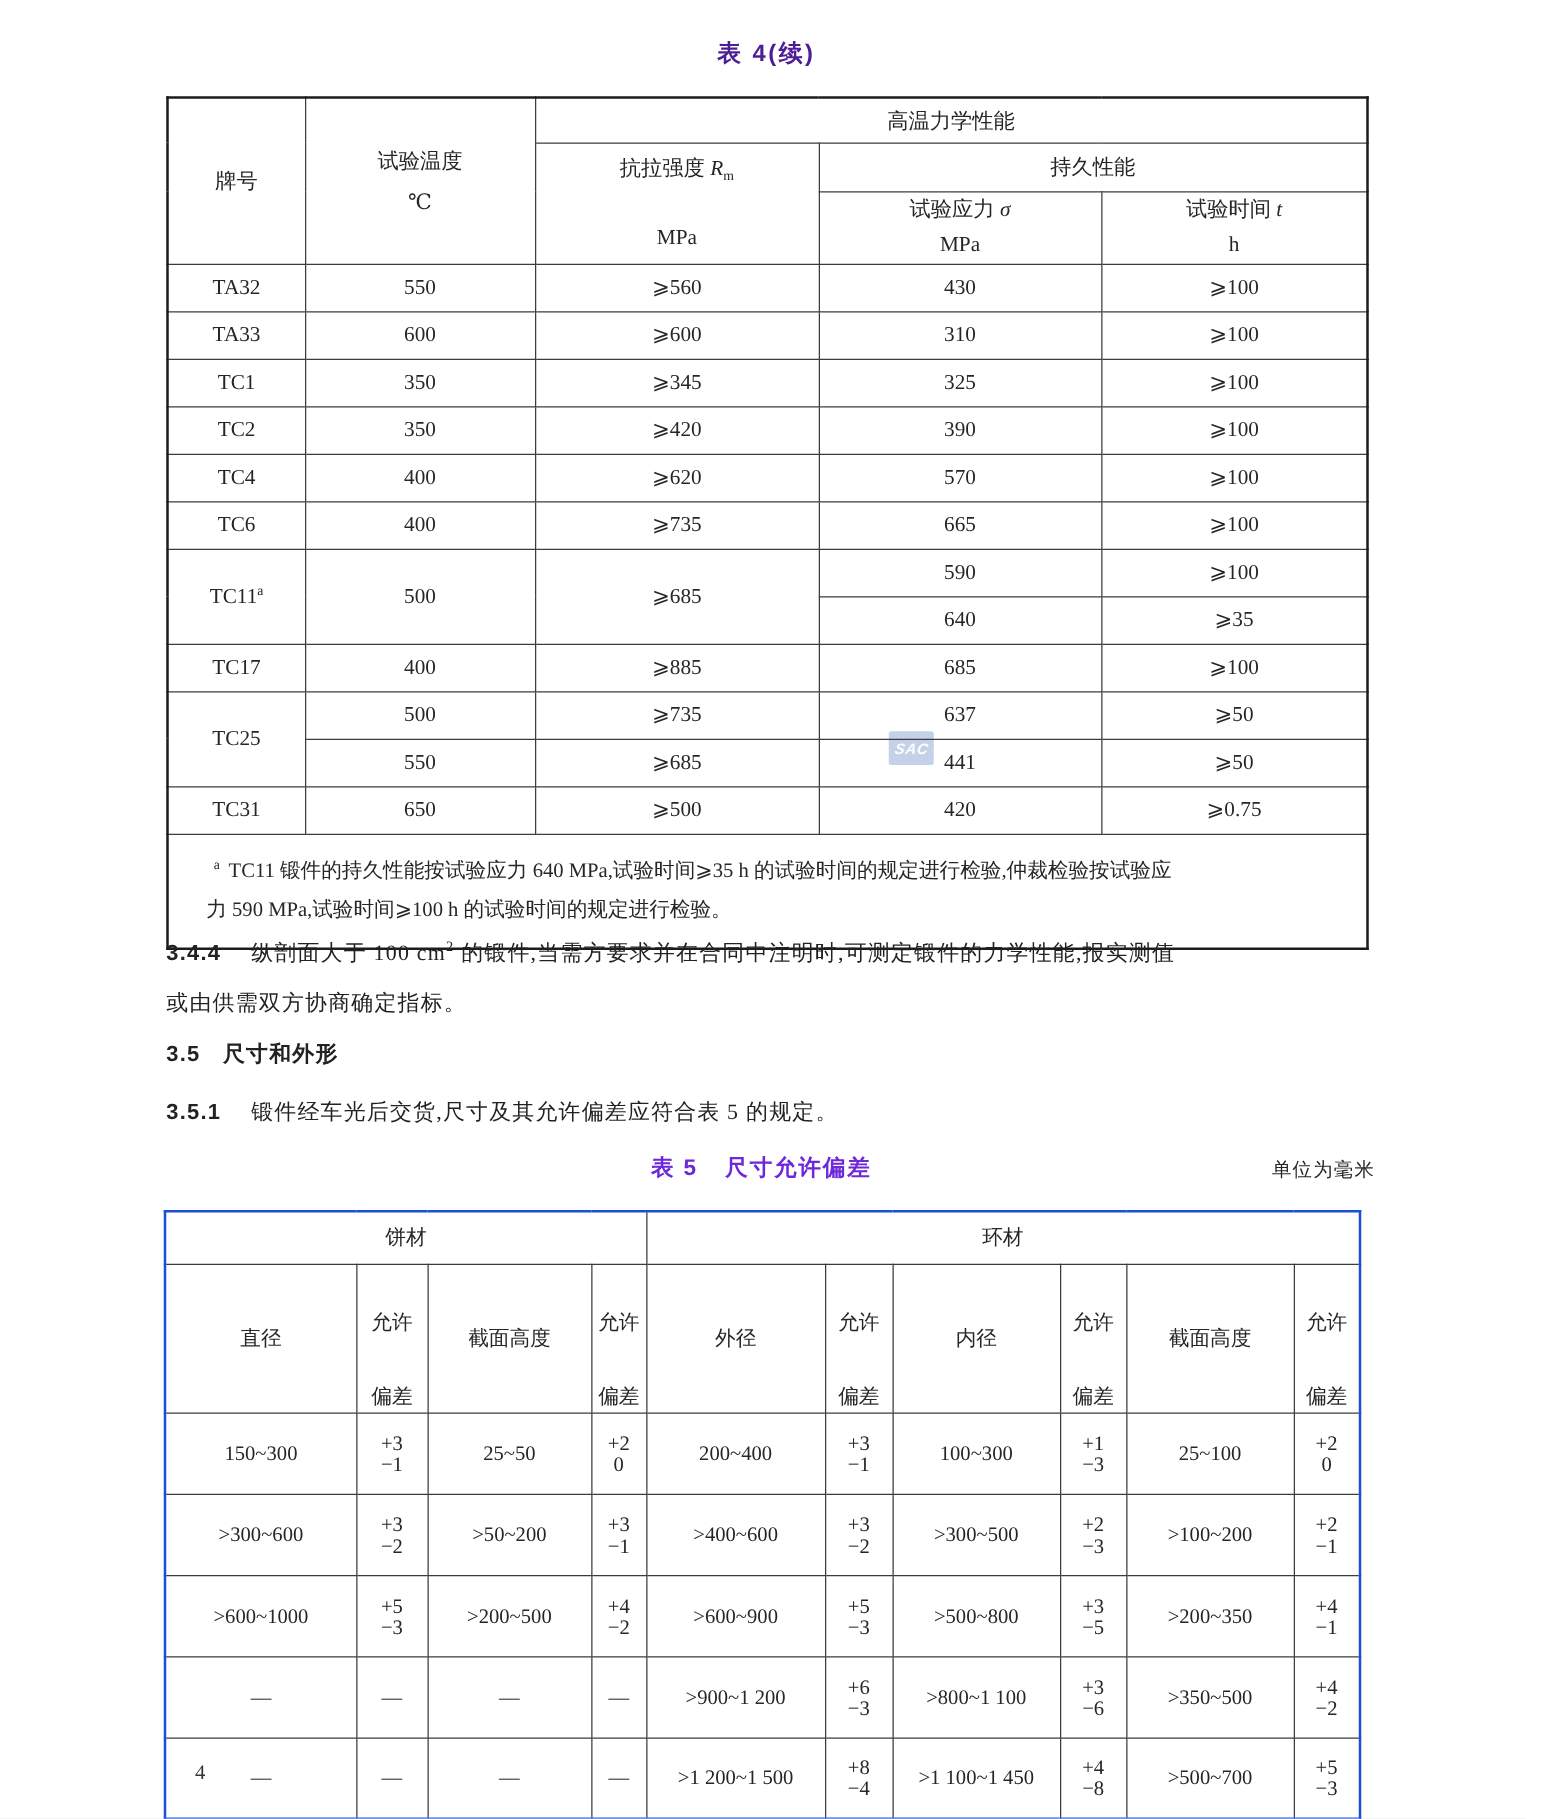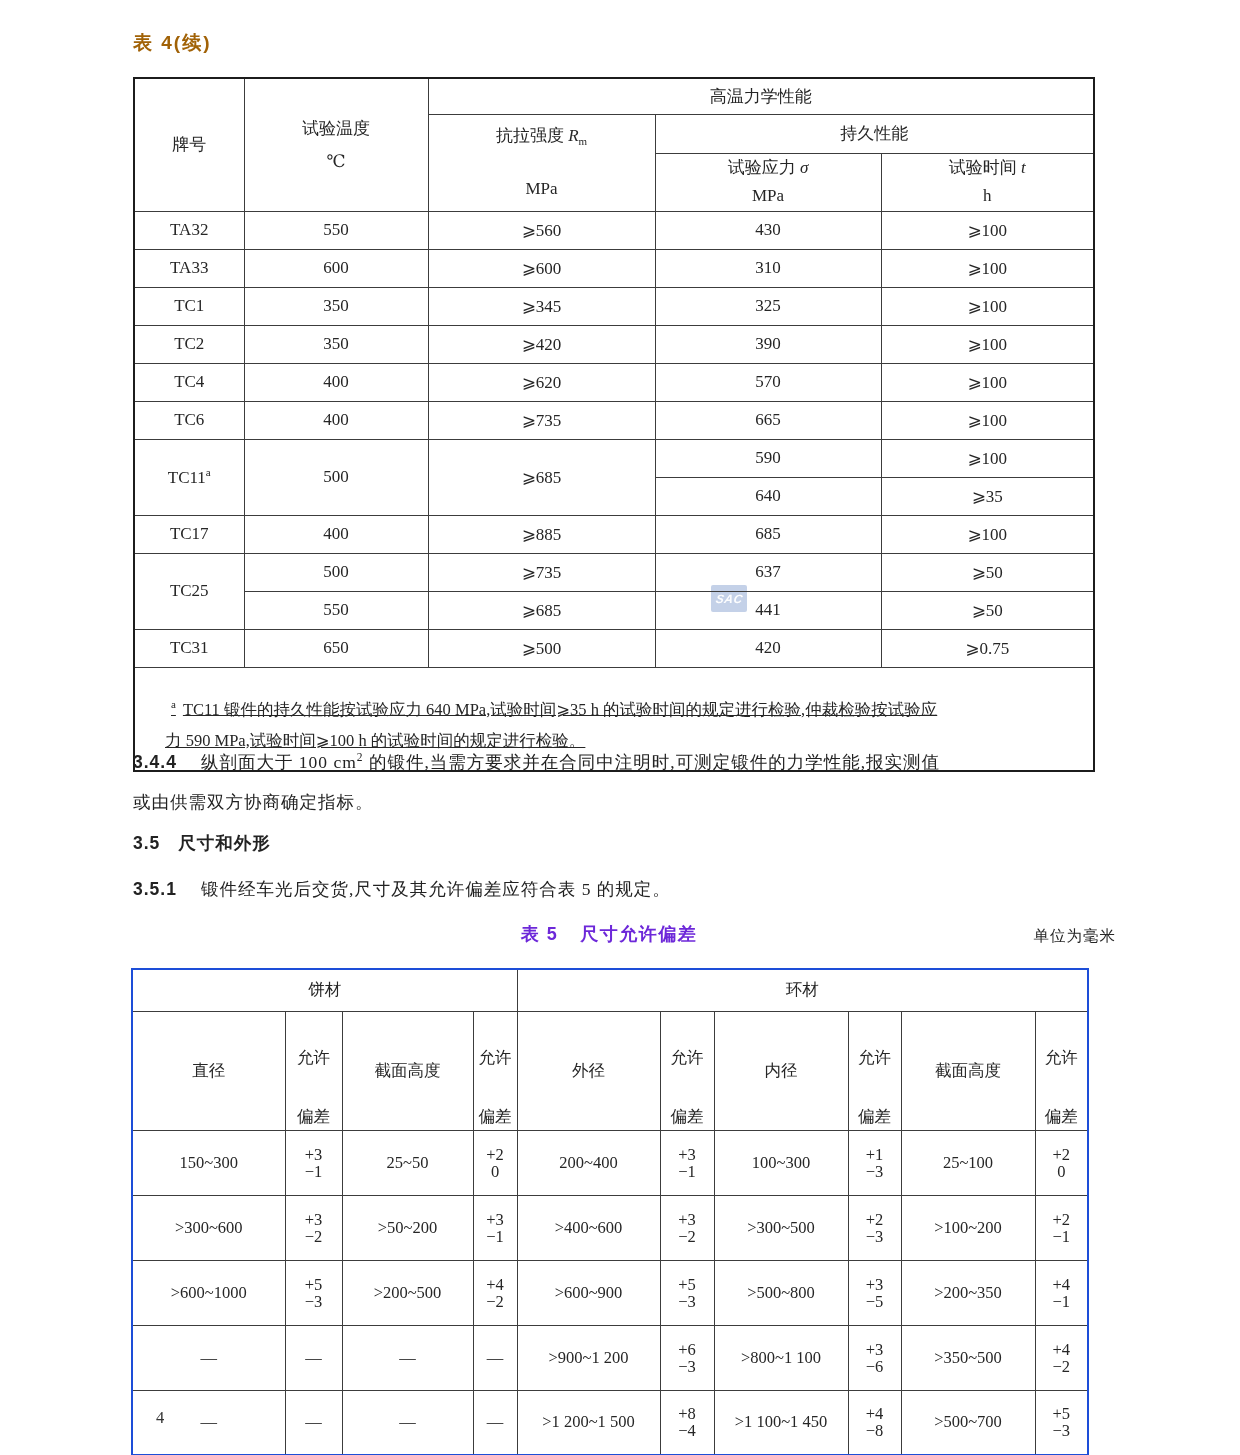--- a/index.html
+++ b/index.html
@@ -3,42 +3,42 @@
 <meta charset="utf-8">
 <style>
   html,body{margin:0;padding:0;background:#e8e8e8;}
   .page{
     position:relative;width:1240px;height:1455px;margin:0 auto;background:#ffffff;
     font-family:"Liberation Serif","DejaVu Serif","DejaVu Sans",serif;color:#262626;
     overflow:hidden;
   }
   
   .t4-title{
-    position:absolute;left:133px;top:30px;width:960px;text-align:left;
+    position:absolute;left:133px;top:30px;width:960px;text-align:center;
     font-family:"Liberation Sans","DejaVu Sans",sans-serif;font-weight:bold;
-    font-size:19px;letter-spacing:2px;color:#a16207;z-index:1;
+    font-size:19px;letter-spacing:2px;color:#4c1d95;z-index:1;
   }
   table.t4{
     position:absolute;left:133px;top:77px;width:960px;z-index:1;
     border-collapse:collapse;table-layout:fixed;border:2px solid #1c1c1c;
   }
   table.t4 th,table.t4 td{
     border:1px solid #3c3c3c;text-align:center;vertical-align:middle;
     font-size:17px;font-weight:normal;padding:0;color:#262626;
   }
   tr.hr1{height:36px;} tr.hr2{height:39px;} tr.hr3{height:58px;} tr.dr{height:38px;}
   .l{display:block;line-height:30px;}
   .th-temp .l{line-height:33px;}
   .th-tensile .l + .l{margin-top:18px;}
   .th-sub .l{line-height:28px;}
   .var{font-style:italic;}
   sub{font-size:11px;} sup{font-size:11px;}
   tr.fnrow td{
     text-align:left;height:72px;font-size:16.5px;line-height:32px;
-    padding:20px 18px 10px 26px;vertical-align:top;text-decoration:underline;
+    padding:8px 18px 10px 26px;vertical-align:top;
   }
   .fl1{padding-left:10px;}
   .fl2{padding-left:4px;}
   .fl1 sup{margin-right:7px;}
   
   .clause{position:absolute;left:133px;font-size:17.5px;letter-spacing:1px;
     white-space:nowrap;z-index:1;color:#222;}
   .cnum{font-family:"Liberation Sans","DejaVu Sans",sans-serif;font-weight:bold;
     margin-right:24px;letter-spacing:1px;}
   .c344-l1{top:750px;} .c344-l2{top:790px;}
@@ -46,21 +46,21 @@
   .c35 .cnum{margin-right:18px;}
   .c351{top:877px;}
   .c344-l1 sup{font-size:11.5px;}
   
   .t5-cap{
     position:absolute;left:131px;top:922px;width:956px;text-align:center;
     font-family:"Liberation Sans","DejaVu Sans",sans-serif;font-weight:bold;
     font-size:18px;letter-spacing:1.5px;color:#6d28d9;z-index:1;
   }
   .t5-cap .captext{margin-left:22px;}
-  .unit-note{position:absolute;top:926px;right:124px;font-size:15.5px;letter-spacing:1px;z-index:1;}
+  .unit-note{position:absolute;top:926px;right:140px;font-size:15.5px;letter-spacing:1px;z-index:1;}
   
   table.t5{
     position:absolute;left:131px;top:968px;width:956px;z-index:1;
     border-collapse:collapse;table-layout:fixed;border:2px solid #1d4ed8;
   }
   table.t5 th,table.t5 td{
     border:1px solid #3c3c3c;text-align:center;vertical-align:middle;
     font-size:16.5px;font-weight:normal;padding:0;color:#262626;
   }
   table.t5 tr.g{height:42px;} table.t5 tr.ch{height:63px;padding-left:35px;} table.t5 tbody tr{height:65px;}

